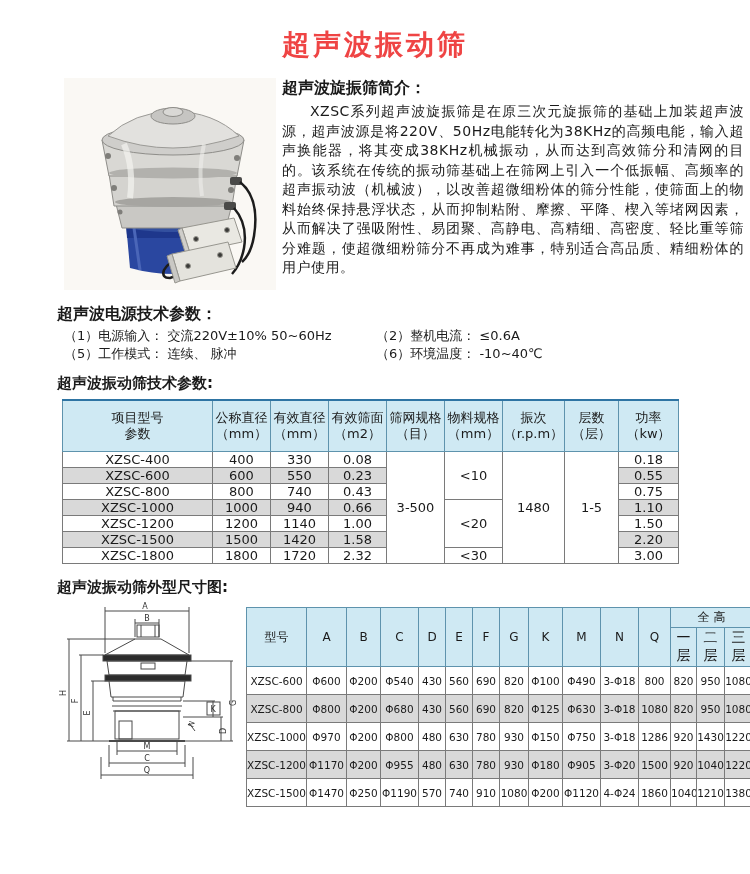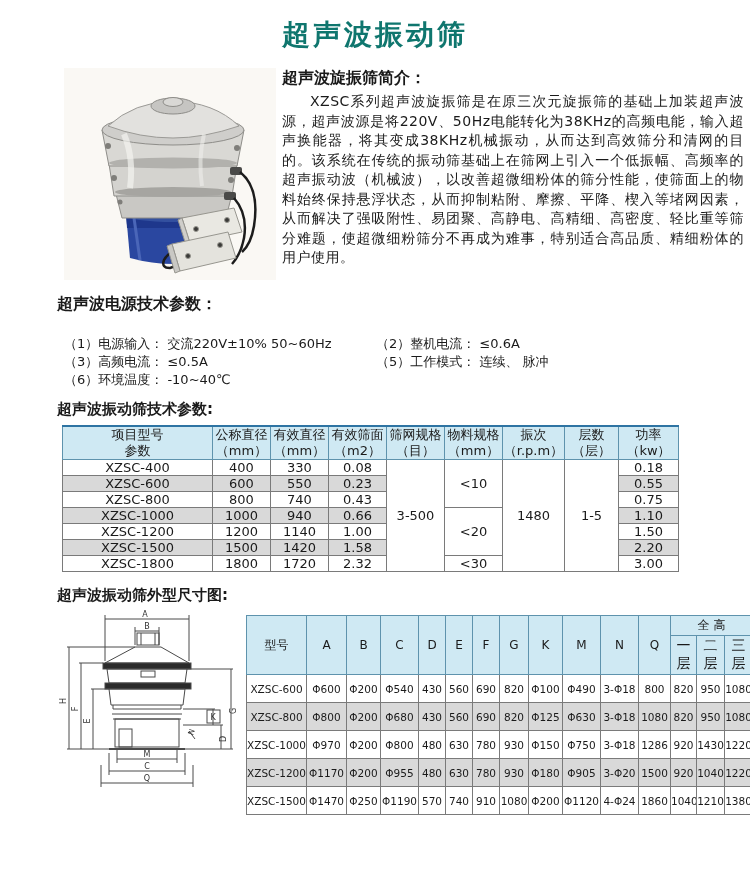--- a/index.html
+++ b/index.html
@@ -8,23 +8,23 @@
     height: 874px;
     font-family: "DejaVu Sans", "Liberation Sans", sans-serif;
     color: #1a1a1a;
     position: relative;
     overflow: hidden;
   }
   .page-title {
     text-align: center;
     font-size: 28px;
     font-weight: bold;
-    color: #0f766e;
+    color: #ef4444;
     letter-spacing: 3px;
-    padding-top: 16px;
+    padding-top: 26px;
   }
   .top-section {
     display: flex;
     margin: 14px 6px 0 64px;
   }
   .photo-box { width: 212px; flex: 0 0 212px; }
   .intro-box { flex: 1; margin-left: 6px; }
   .intro-heading { font-size: 16px; font-weight: bold; margin-bottom: 3px; }
   .intro-text {
     font-size: 14px;
@@ -33,21 +33,21 @@
     text-indent: 28px;
     letter-spacing: 0.5px;
   }
   .section-heading {
     font-size: 16px;
     font-weight: bold;
     margin-left: 57px;
     margin-top: 10px;
   }
   .power-list {
-    margin: 21px 10px 0 64px;
+    margin: 3px 10px 0 64px;
     display: grid;
     grid-template-columns: 308px 1fr;
     column-gap: 4px;
     row-gap: 2px;
     font-size: 13px;
     line-height: 16px;
   }
   .power-item { white-space: nowrap; }
   .power-item.full { grid-column: 1 / span 2; }
   .tech-heading { margin-top: 12px; font-size: 15px; }
@@ -55,21 +55,21 @@
   .tech-table {
     margin: 6px 0 0 62px;
     width: 616px;
     border-top: 2px solid #2e74a3;
   }
   .tech-table th {
     background: #cfe9f3;
     border: 1px solid #5e93ad;
     font-size: 13px;
     font-weight: normal;
-    padding: 0 0;
+    padding: 9px 0;
     line-height: 16px;
   }
   .tech-table td {
     border: 1px solid #7a7a7a;
     text-align: center;
     font-size: 13px;
     height: 16px;
     background: #ffffff;
   }
   .tech-table tr.gray td { background: #d9d9d9; }
@@ -157,21 +157,20 @@
   <div class="intro-box">
     <div class="intro-heading">超声波旋振筛简介：</div>
     <div class="intro-text">XZSC系列超声波旋振筛是在原三次元旋振筛的基础上加装超声波源，超声波源是将220V、50Hz电能转化为38KHz的高频电能，输入超声换能器，将其变成38KHz机械振动，从而达到高效筛分和清网的目的。该系统在传统的振动筛基础上在筛网上引入一个低振幅、高频率的超声振动波（机械波），以改善超微细粉体的筛分性能，使筛面上的物料始终保持悬浮状态，从而抑制粘附、摩擦、平降、楔入等堵网因素，从而解决了强吸附性、易团聚、高静电、高精细、高密度、轻比重等筛分难题，使超微细粉筛分不再成为难事，特别适合高品质、精细粉体的用户使用。</div>
   </div>
 </div>
 
 <div class="section-heading">超声波电源技术参数：</div>
 <div class="power-list">
   <div class="power-item">（1）电源输入：  交流220V±10%    50~60Hz</div>
   <div class="power-item">（2）整机电流：  ≤0.6A</div>
-  <div class="power-item">（3）高频电流：  ≤0.5A</div>
   <div class="power-item">（5）工作模式：  连续、 脉冲</div>
   <div class="power-item">（6）环境温度：  -10~40℃</div>
 </div>
 
 <div class="section-heading tech-heading">超声波振动筛技术参数:</div>
 <table class="tech-table">
   <colgroup>
     <col style="width:150px">
       <col style="width:58px">
       <col style="width:58px">

